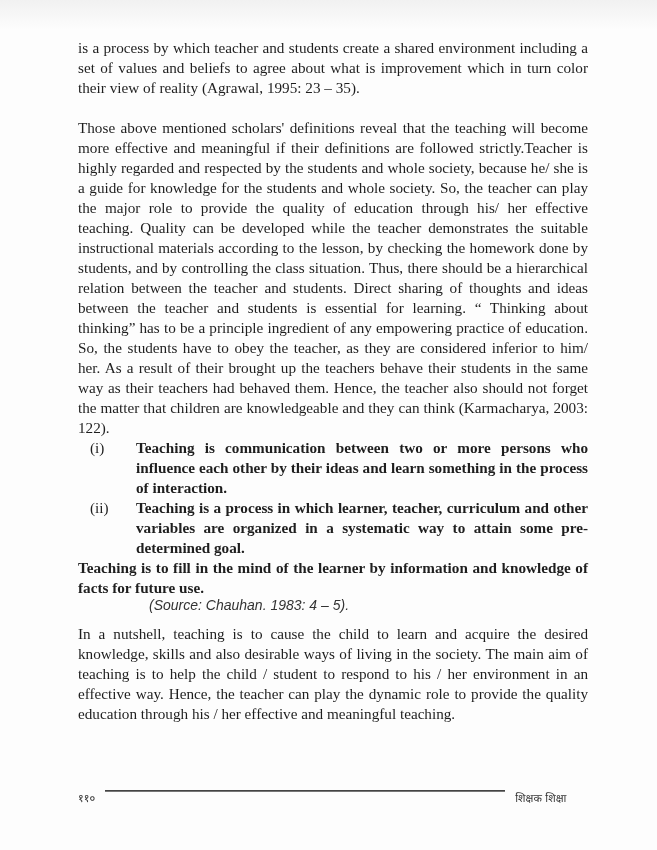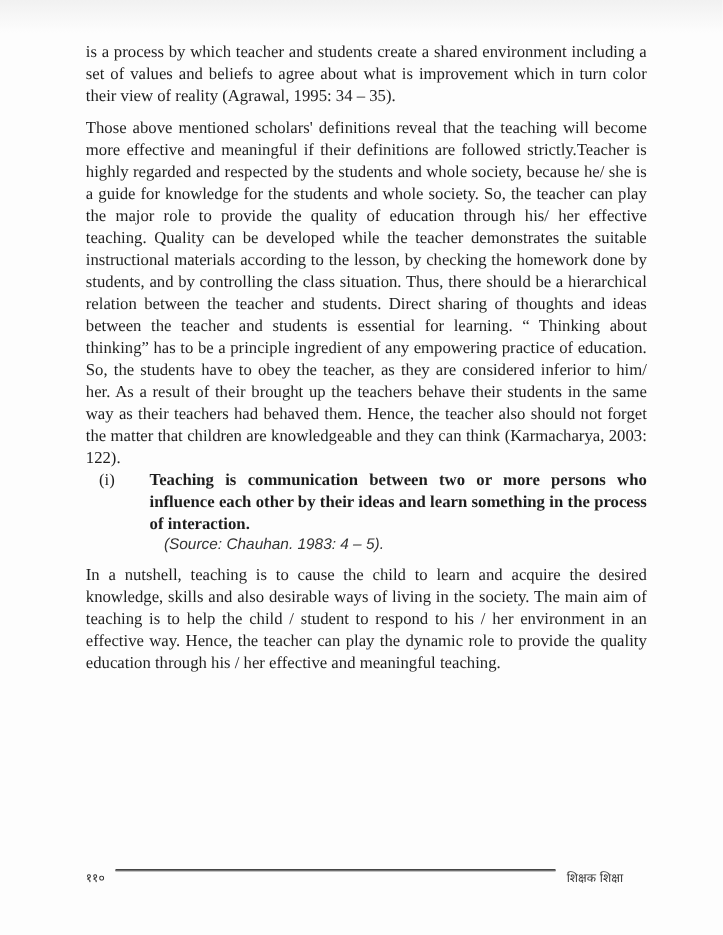--- a/index.html
+++ b/index.html
@@ -12,21 +12,21 @@
   }
   .page {
     position: absolute; left: 78px; top: 38px; width: 510px;
   }
   p {
     margin: 0;
     font-size: 15.2px;
     line-height: 20px;
     text-align: justify;
   }
-  .gap { margin-top: 9px; }
+  .gap { margin-top: 20px; }
   .list { margin: 0; padding: 0; list-style: none; }
   .list li {
     display: flex;
     font-size: 15.2px; line-height: 20px;
     margin-bottom: 0;
   }
   .num { width: 58px; flex: 0 0 58px; padding-left: 12px; box-sizing: border-box; }
   .item-text { flex: 1; text-align: justify; font-weight: bold; }
   .source {
     font-style: italic; font-size: 14px; line-height: 14px;
@@ -47,28 +47,33 @@
     position: absolute; left: 0; top: 0; width: 657px; height: 30px;
     background: linear-gradient(#f1f1f1, #fdfdfd);
   }
 </style>
 </head>
 <body>
 
 <div class="shade"></div>
 
 <div class="page">
-  <p>is a process by which teacher and students create a shared environment including a set of values and beliefs to agree about what is improvement which in turn color their view of reality (Agrawal, 1995: 34 – 35).</p>
+  <p>is a process by which teacher and students create a shared environment including a set of values and beliefs to agree about what is improvement which in turn color their view of reality (Agrawal, 1995: 23 – 35).</p>
   <p class="gap">Those above mentioned scholars' definitions reveal that the teaching will become more effective and meaningful if their definitions are followed strictly.Teacher is highly regarded and respected by the students and whole society, because he/ she is a guide for knowledge for the students and whole society. So, the teacher can play the major role to provide the quality of education through his/ her effective teaching. Quality can be developed while the teacher demonstrates the suitable instructional materials according to the lesson, by checking the homework done by students, and by controlling the class situation. Thus, there should be a hierarchical relation between the teacher and students. Direct sharing of thoughts and ideas between the teacher and students is essential for learning. “ Thinking about thinking” has to be a principle ingredient of any empowering practice of education. So, the students have to obey the teacher, as they are considered inferior to him/ her. As a result of their brought up the teachers behave their students in the same way as their teachers had behaved them. Hence, the teacher also should not forget the matter that children are knowledgeable and they can think (Karmacharya, 2003: 122).</p>
   <ul class="list">
     <li>
       <span class="num">(i)</span>
       <span class="item-text">Teaching is communication between two or more persons who influence each other by their ideas and learn something in the process of interaction.</span>
     </li>
     <li>
+      <span class="num">(ii)</span>
+      <span class="item-text">Teaching is a process in which learner, teacher, curriculum and other variables are organized in a systematic way to attain some pre-determined goal.</span>
+    </li>
+    <li>
+      <span class="item-text">Teaching is to fill in the mind of the learner by information and knowledge of facts for future use.</span>
     </li>
   </ul>
   <div class="source">(Source: Chauhan. 1983: 4 – 5).</div>
   <p>In a nutshell, teaching is to cause the child to learn and acquire the desired knowledge, skills and also desirable ways of living in the society. The main aim of teaching is to help the child / student to respond to his / her environment in an effective way. Hence, the teacher can play the dynamic role to provide the quality education through his / her effective and meaningful teaching.</p>
 </div>
 
 <div class="footer">
   <span>११०</span>
   <span class="rule"></span>
   <span>शिक्षक शिक्षा</span>

